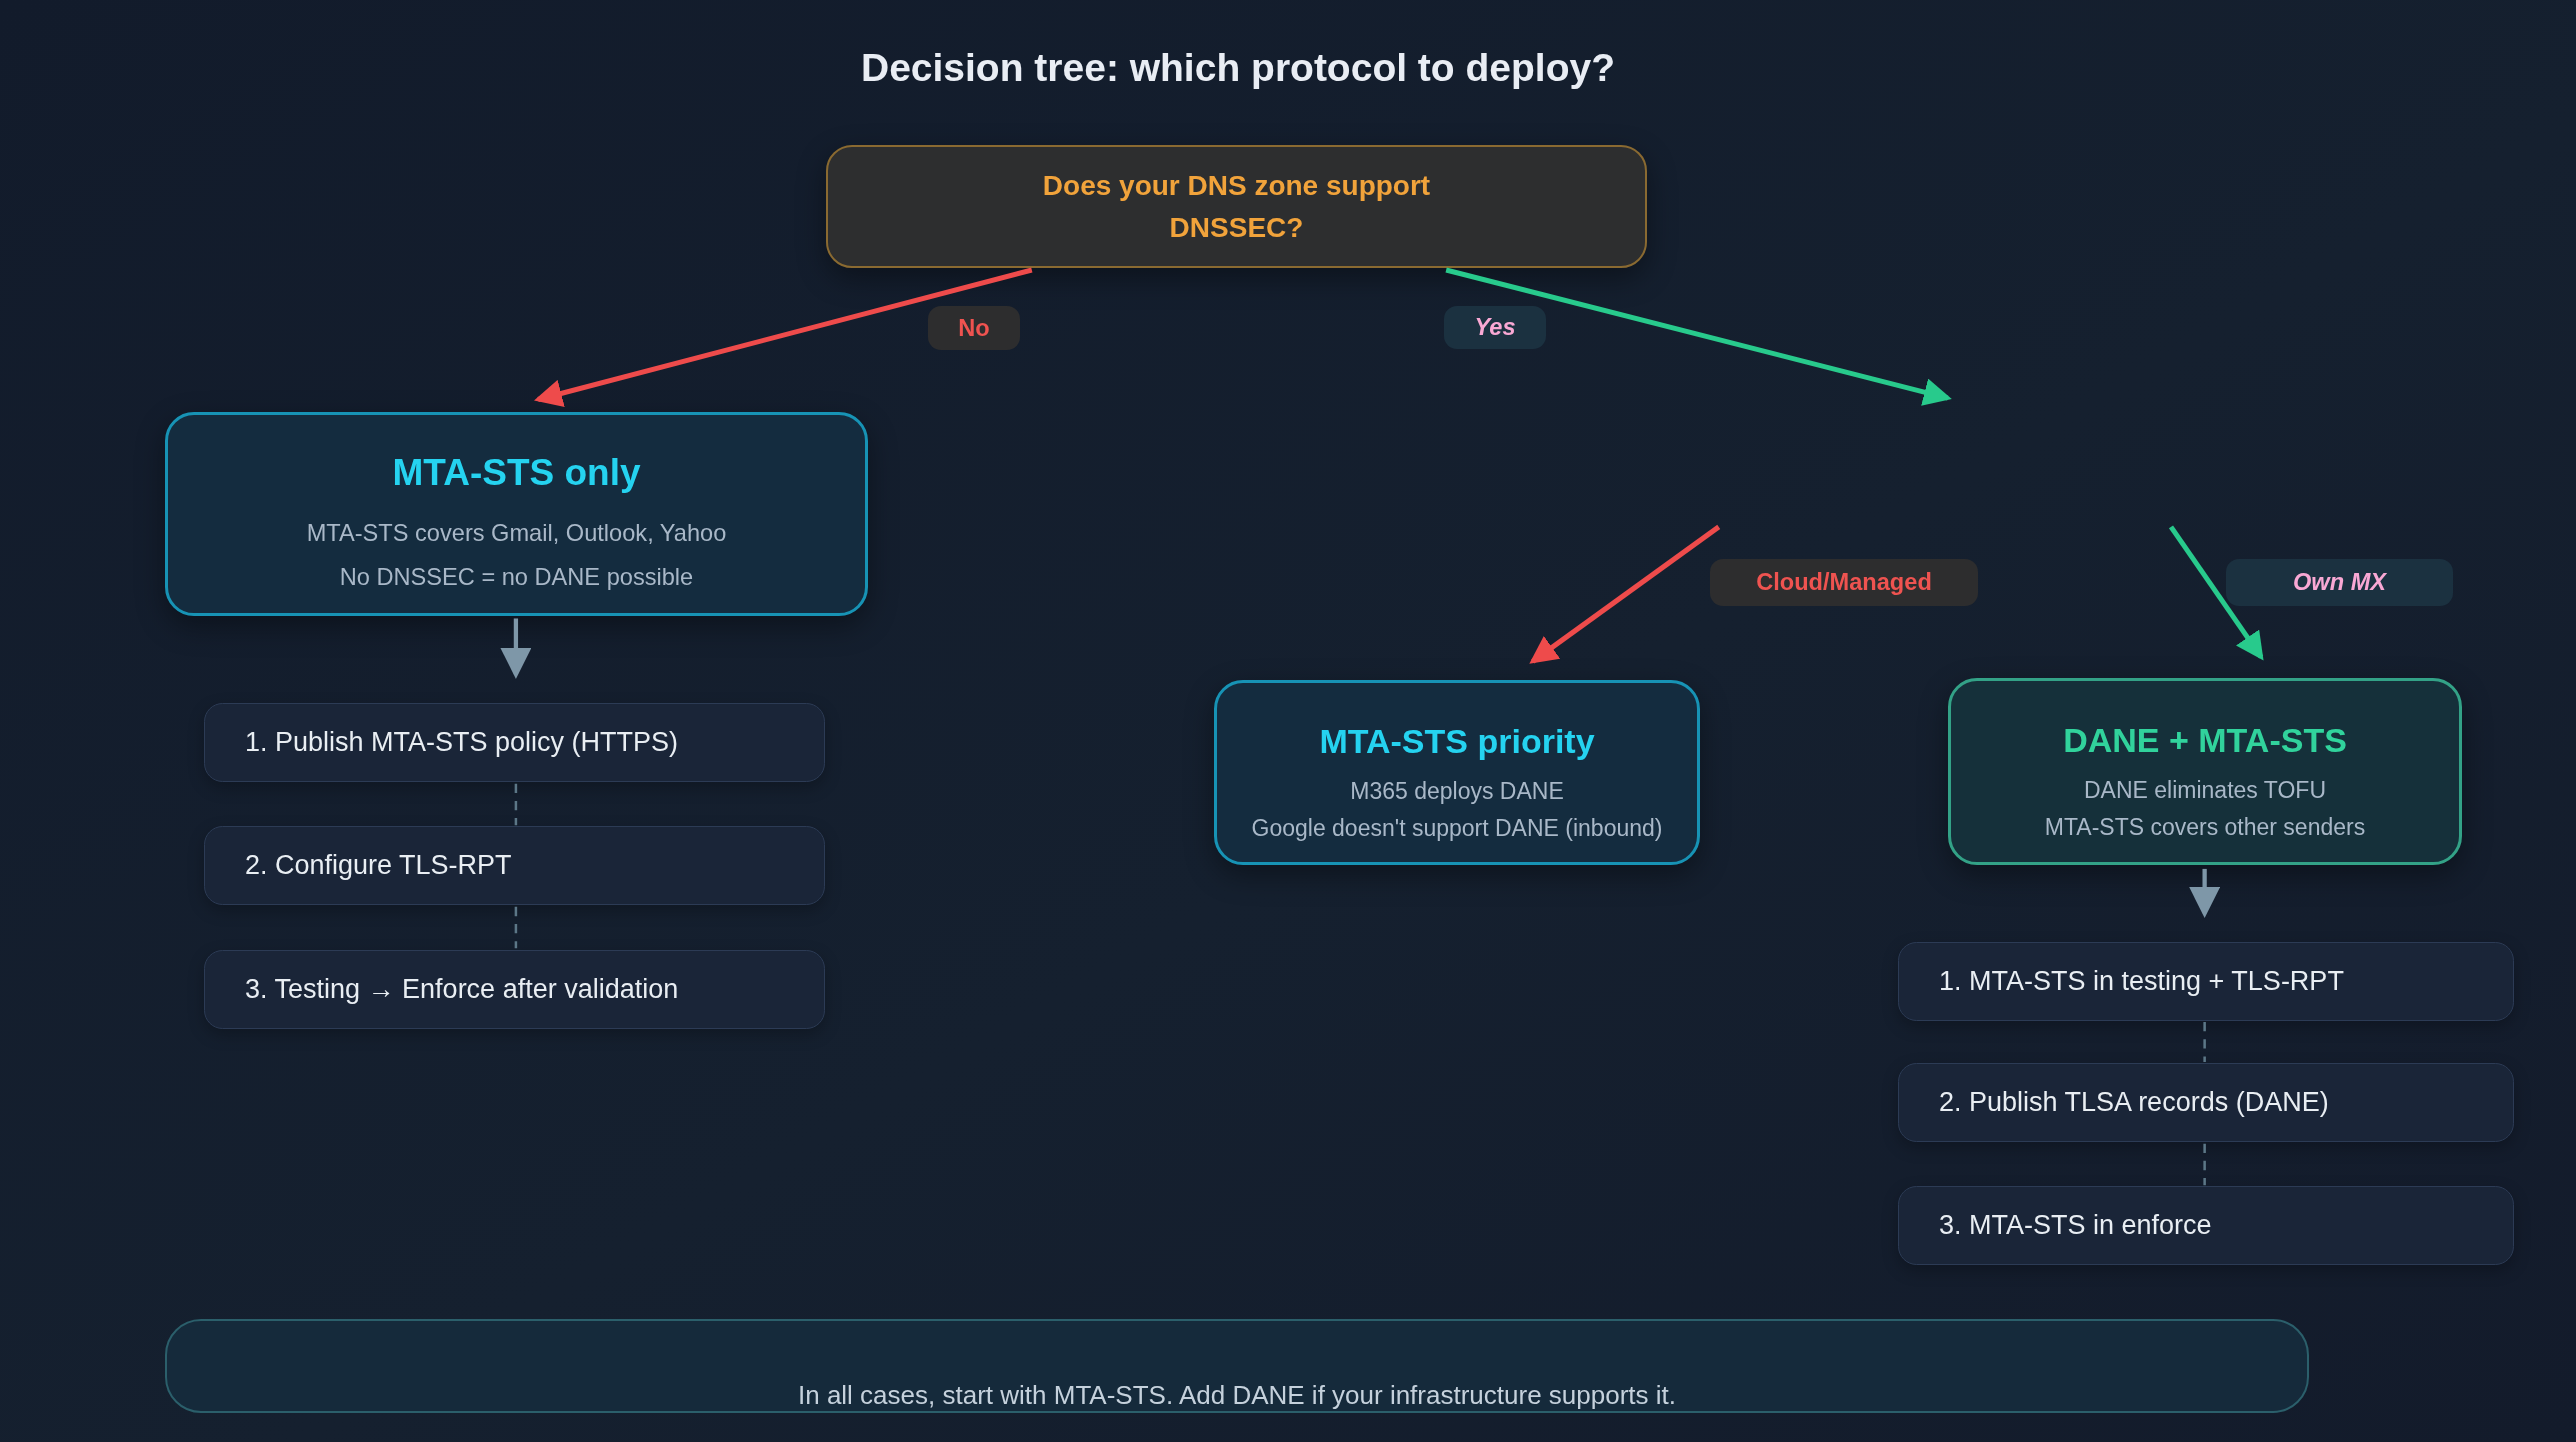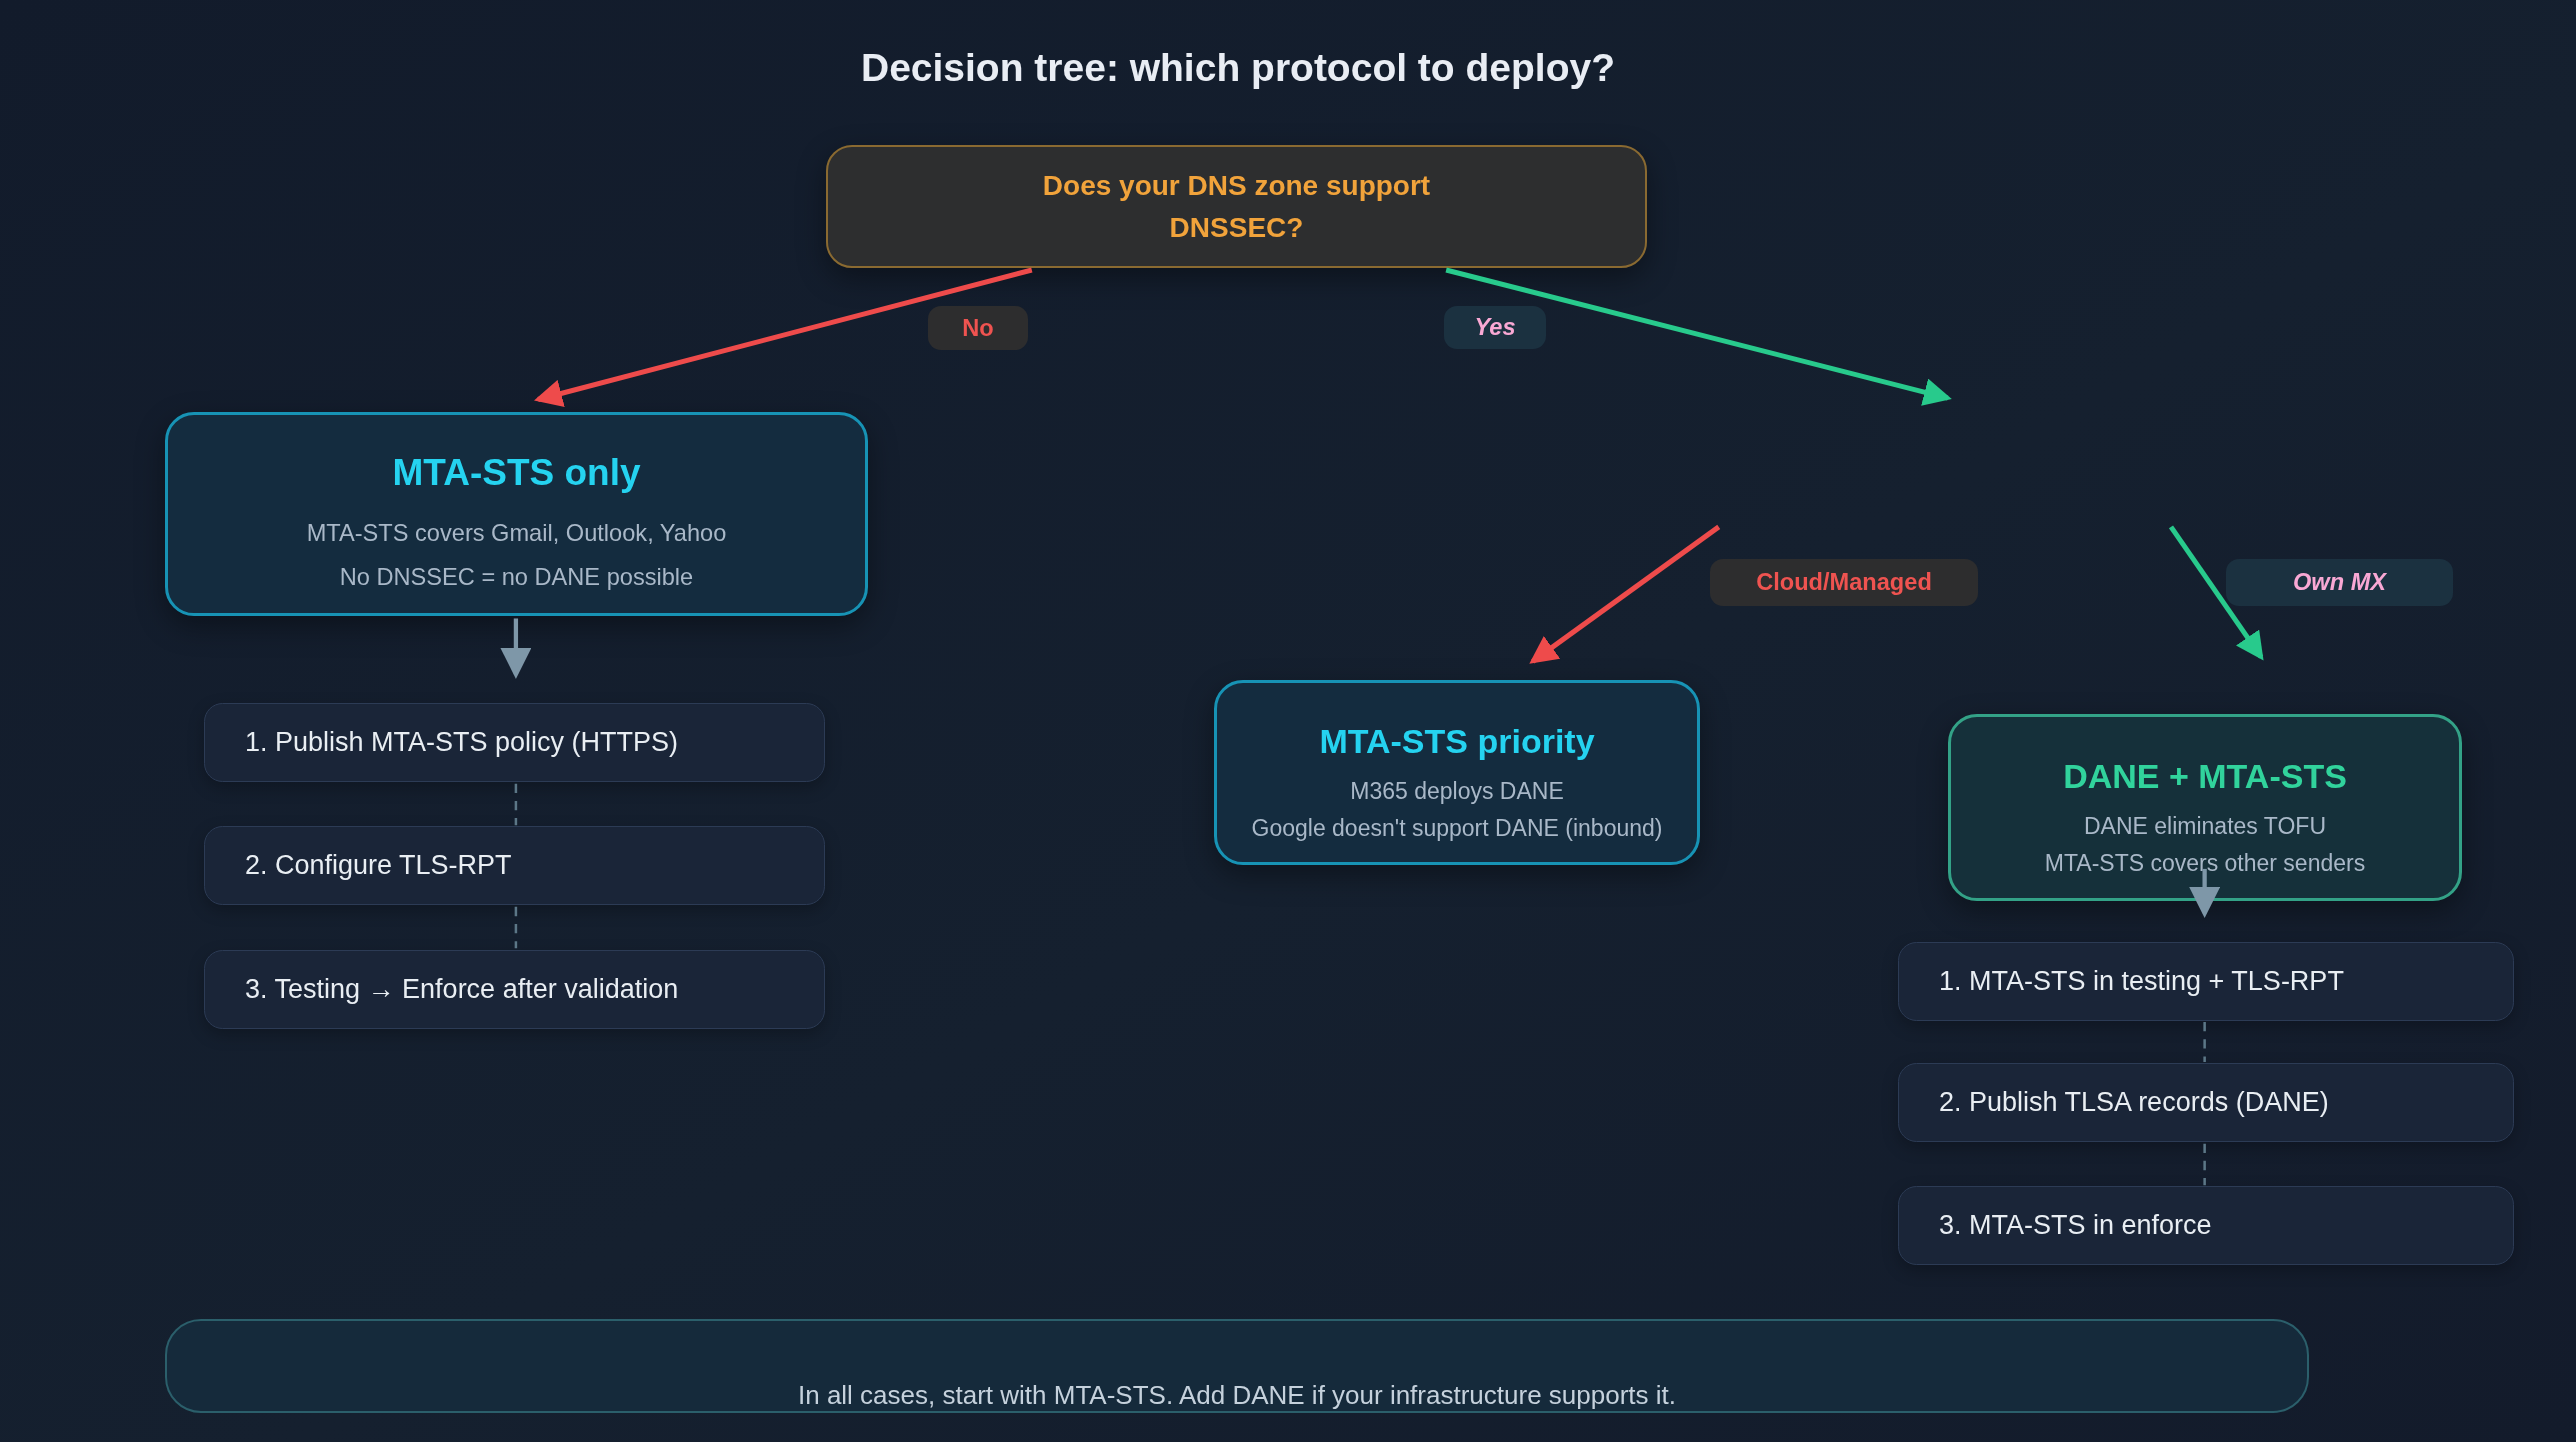--- a/index.html
+++ b/index.html
@@ -74,21 +74,20 @@
     border-radius: 29px;
     padding-top: 21px;
   }
   .cyan-node {
     background: #142c3f;
     border: 3.6px solid #1793b5;
   }
   .green-node {
     background: #15303a;
     border: 3.6px solid #33a287;
-    margin-top: 36px;
   }
   .result-title {
     font-size: 37px;
     font-weight: 700;
     line-height: 46px;
     margin-bottom: 15.7px;
     white-space: nowrap;
   }
   .cyan-node .result-title { color: #25d3f0; }
   .green-node .result-title { color: #31d39c; }
@@ -116,21 +115,21 @@
     align-items: center;
     justify-content: center;
     border-radius: 13px;
     font-size: 23.6px;
     font-weight: 600;
     white-space: nowrap;
     z-index: 4;
   }
   .edge-label.red   { background: #2d2d2e; color: #ef5350; }
   .edge-label.green { background: #1b3140; color: #f9a8d4; font-style: italic; }
-  .label-no    { left: 928px; top: 306px; width: 100px; height: 44px; }
+  .label-no    { left: 928px; top: 306px; width: 92px; height: 44px; }
   .label-yes   { left: 1444px; top: 306px; width: 102px; height: 43px; }
   .label-cloud { left: 1710px; top: 559px; width: 268px; height: 47px; }
   .label-own   { left: 2226px; top: 559px; width: 227px; height: 47px; }
   
   .step {
     position: absolute;
     box-sizing: border-box;
     width: 621px;
     height: 79px;
     background: #1a2538;

